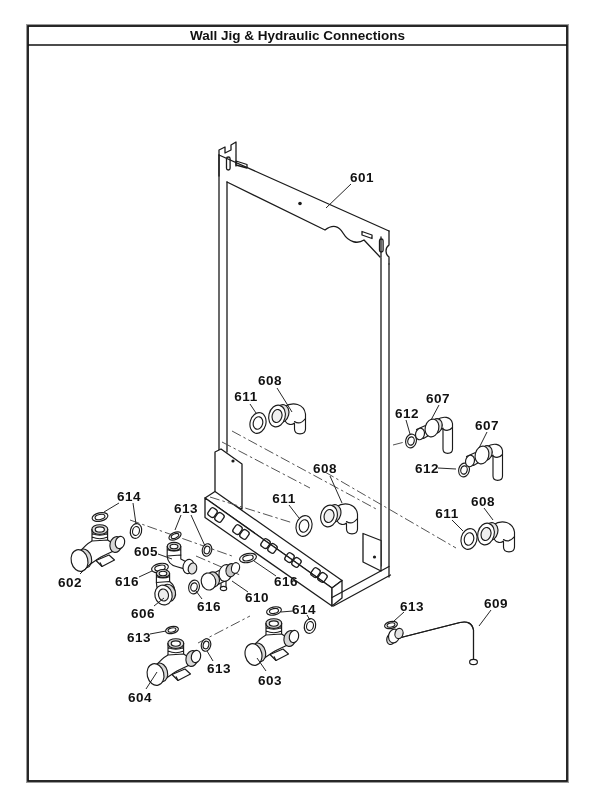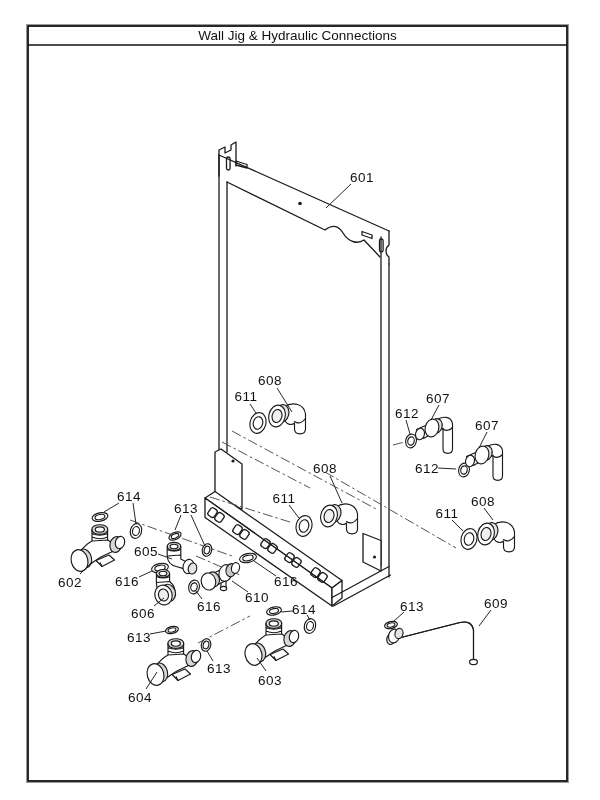--- a/index.html
+++ b/index.html
@@ -1,17 +1,17 @@
 <!DOCTYPE html>
 <html><head>
 <meta charset="utf-8">
 <style>
   html,body{margin:0;padding:0;background:#fff;}
   #page{position:relative;width:600px;height:800px;background:#fff;overflow:hidden;
-        font-family:"Liberation Sans", sans-serif;}
+        font-family:"Liberation Sans", sans-serif;font-weight:bold;}
   svg{position:absolute;left:0;top:0;}
   .frame-ln{stroke:#1b1b1b;stroke-width:1.3;fill:none;stroke-linejoin:round;stroke-linecap:round;}
   .frame-face{stroke:#1b1b1b;stroke-width:1.3;fill:#ffffff;stroke-linejoin:round;}
   .part{stroke:#1b1b1b;stroke-width:1.15;stroke-linejoin:round;stroke-linecap:round;}
   .part ellipse,.part path,.part rect{stroke:#1b1b1b;stroke-width:1.15;}
   .dashdot{stroke:#4a4a4a;stroke-width:0.95;fill:none;stroke-dasharray:10 3 2.5 3;}
   .leader{stroke:#1b1b1b;stroke-width:0.95;fill:none;}
   .plabel{font-family:"Liberation Sans", sans-serif;font-size:13.5px;fill:#111;letter-spacing:0.5px;}
   .title-text{font-family:"Liberation Sans", sans-serif;font-size:13.5px;fill:#111;}
 </style>

